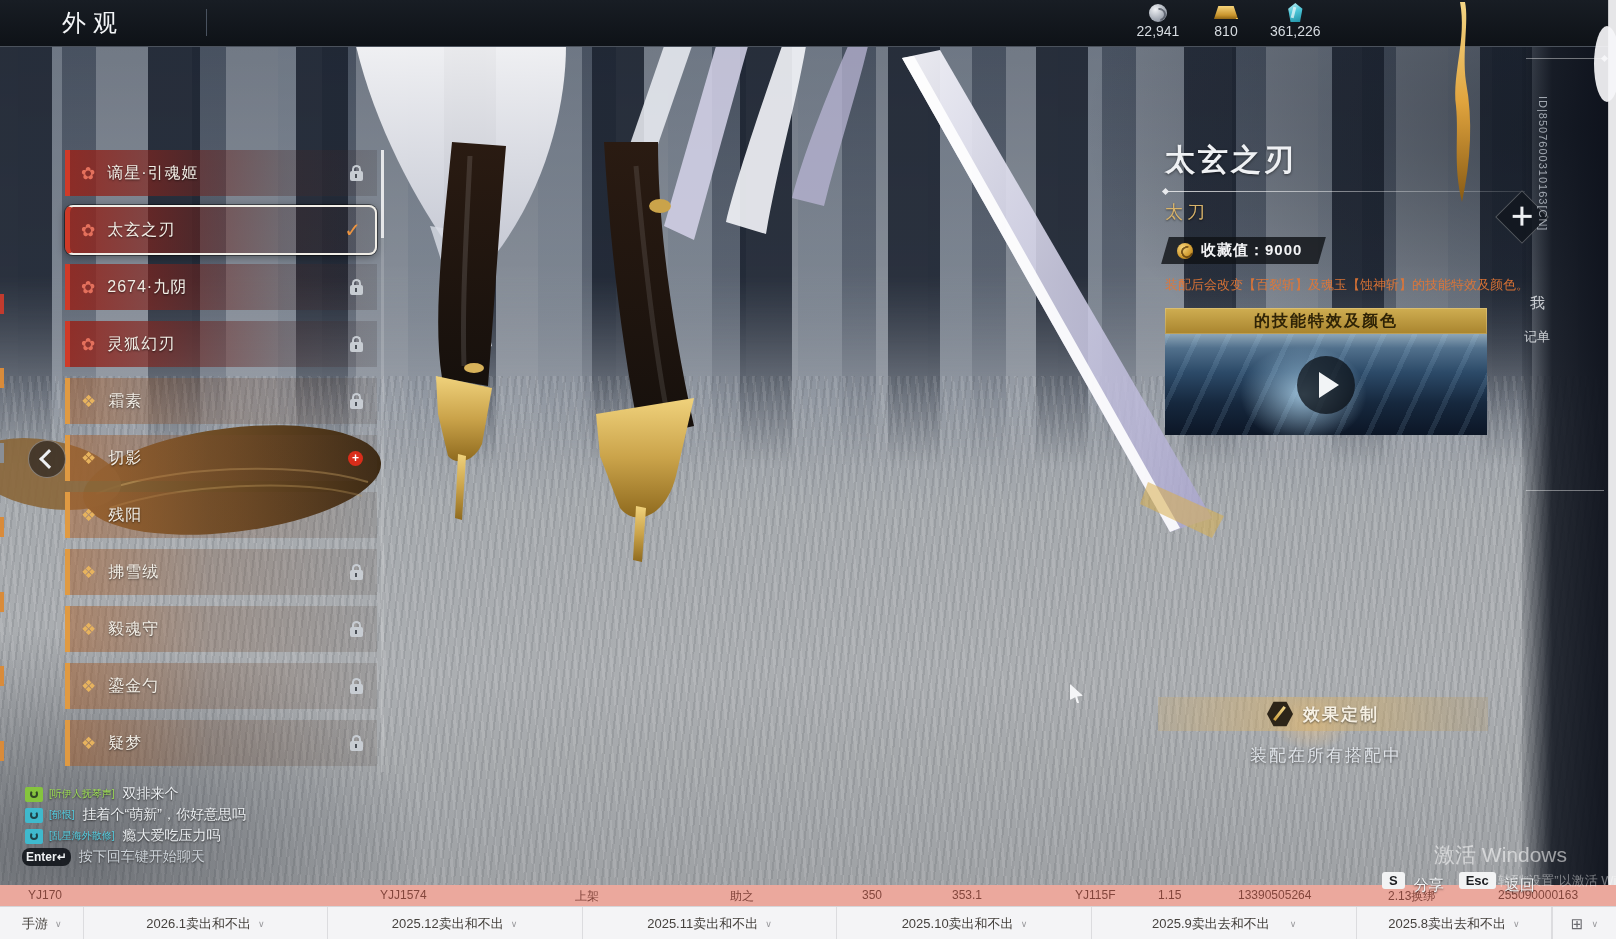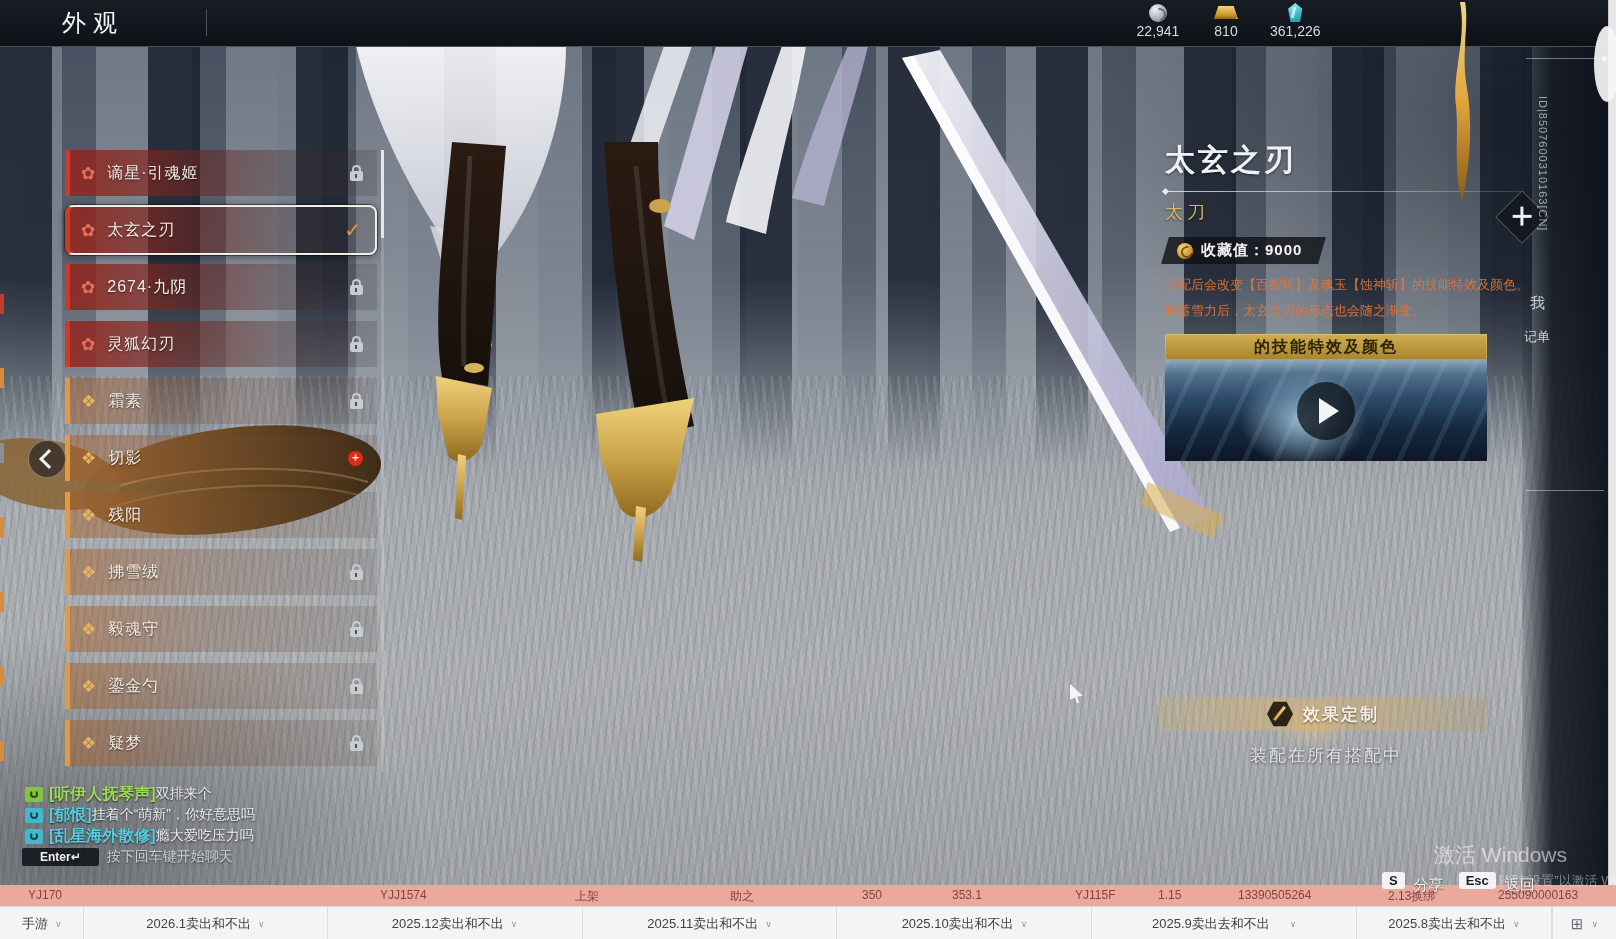--- a/index.html
+++ b/index.html
@@ -125,26 +125,26 @@
   .customize-label{font-size:17px;font-weight:bold;color:#f6f0e3;letter-spacing:2px;text-shadow:0 1px 2px rgba(0,0,0,.5);}
   .equip-status{position:absolute;left:0px;top:604px;width:322px;text-align:center;
     font-size:17px;color:#e0e4e9;letter-spacing:2px;text-shadow:0 1px 3px rgba(0,0,0,.6);}
   
   .chat{position:absolute;left:25px;top:784px;z-index:25;}
   .chat-line{display:flex;align-items:center;height:20px;margin-bottom:1px;}
   .chat-badge{width:18px;height:15px;border-radius:2px;margin-right:6px;position:relative;}
   .chat-badge:after{content:"";position:absolute;left:4.5px;top:3px;width:8px;height:8px;border-radius:50%;
     border:2px solid rgba(20,30,30,.75);border-top-color:transparent;box-sizing:border-box;}
   .chat-badge.green{background:#85c43d;} .chat-badge.teal{background:#3fb9cd;}
-  .chat-name{font-size:16px;font-weight:bold;margin-right:0;text-shadow:0 1px 2px rgba(0,0,0,.7);}
+  .chat-name{font-size:10px;font-weight:normal;margin-right:8px;text-shadow:0 1px 2px rgba(0,0,0,.7);}
   .chat-name.green{color:#9ddd54;} .chat-name.teal{color:#55cfe2;}
   .chat-text{font-size:14px;color:#eceff2;text-shadow:0 1px 2px rgba(0,0,0,.7);}
   .enter-hint{position:absolute;left:22px;top:848px;display:flex;align-items:center;gap:8px;z-index:25;}
   .enter-key{background:rgba(16,19,25,.88);color:#f0f2f4;font-size:12px;font-weight:bold;
-    padding:2px 18px;border-radius:2px;letter-spacing:0;}
+    padding:2px 4px;border-radius:8px;letter-spacing:0;}
   .enter-text{font-size:14px;color:#ccd2d8;text-shadow:0 1px 2px rgba(0,0,0,.6);}
   
   .watermark1{position:absolute;left:1434px;top:841px;font-size:21px;color:rgba(255,255,255,.55);z-index:45;}
   .watermark2{position:absolute;left:1498px;top:872px;font-size:13px;color:rgba(255,255,255,.42);z-index:45;white-space:nowrap;}
   .keyhints{position:absolute;left:1382px;top:866px;display:flex;align-items:center;gap:9px;z-index:46;}
   .keycap{background:#f2f3f4;color:#1c1e22;font-size:13px;font-weight:bold;padding:1px 7px;border-radius:3px;}
   .keylabel{font-size:15px;color:#f2f4f6;text-shadow:0 1px 2px rgba(0,0,0,.7);margin-right:6px;margin-top:10px;}
   
   .id-vert{position:absolute;left:1537px;top:96px;writing-mode:vertical-rl;font-size:11px;
     letter-spacing:1px;color:rgba(196,202,212,.78);z-index:22;}
@@ -362,21 +362,20 @@
     <div class="coll-badge">
       <span class="coll-inner">
         <span class="coll-coin"></span>
         <span class="coll-text">
           <span>收藏值：</span><span>9000</span>
         </span>
       </span>
     </div>
     <div class="d-notes">
       <div class="n1">装配后会改变【百裂斩】及魂玉【蚀神斩】的技能特效及颜色。</div>
-      <div class="n2">积蓄雪力后，太玄之刃的形态也会随之渐变。</div>
     </div>
     <div class="unlock">
       <div class="unlock-banner">的技能特效及颜色</div>
       <div class="video">
         <div class="play-btn"></div>
       </div>
     </div>
     <div class="customize-btn">
       <span class="hex-ic"></span>
       <span class="customize-label">效果定制</span>

